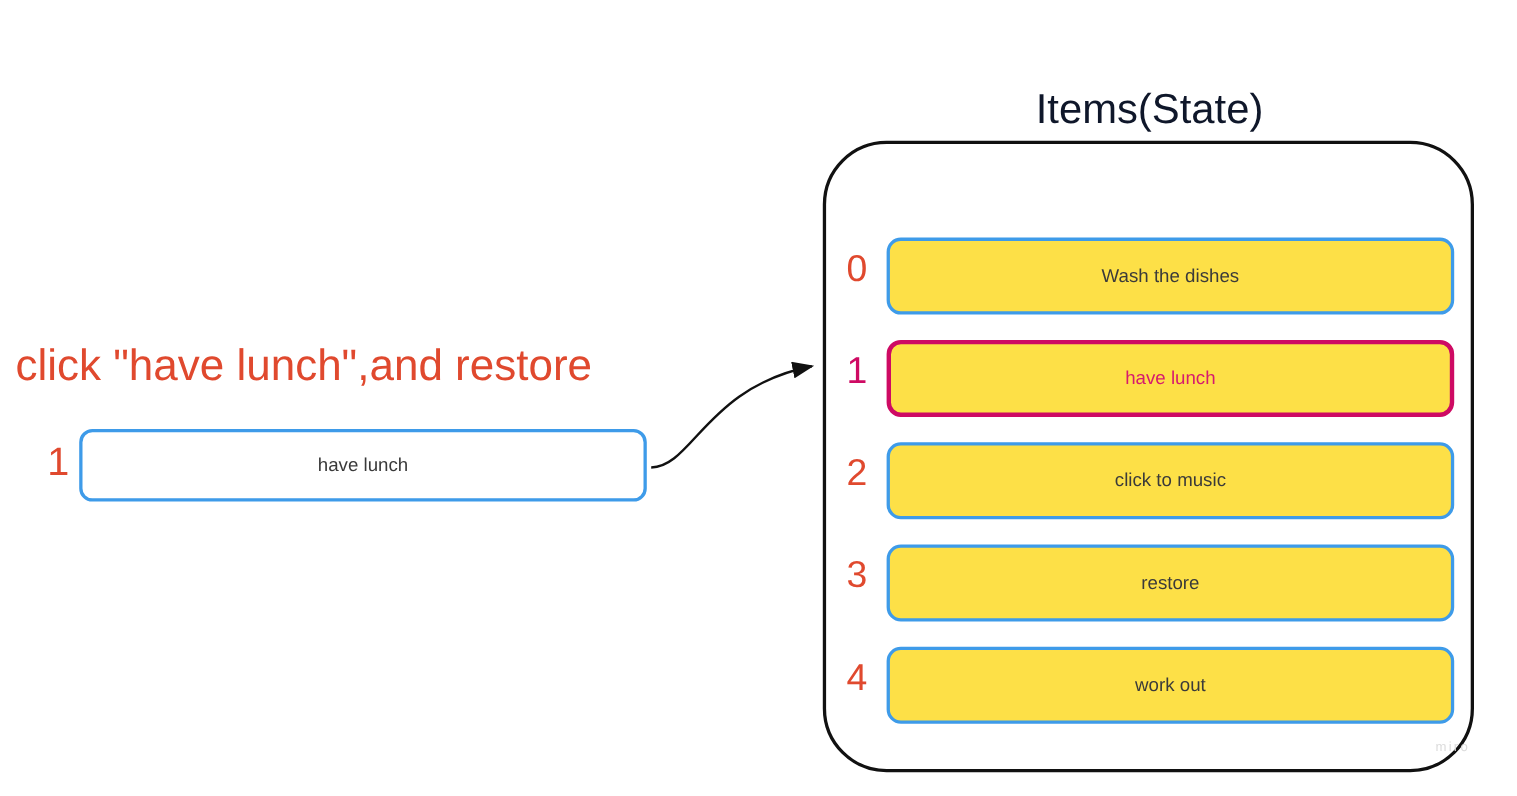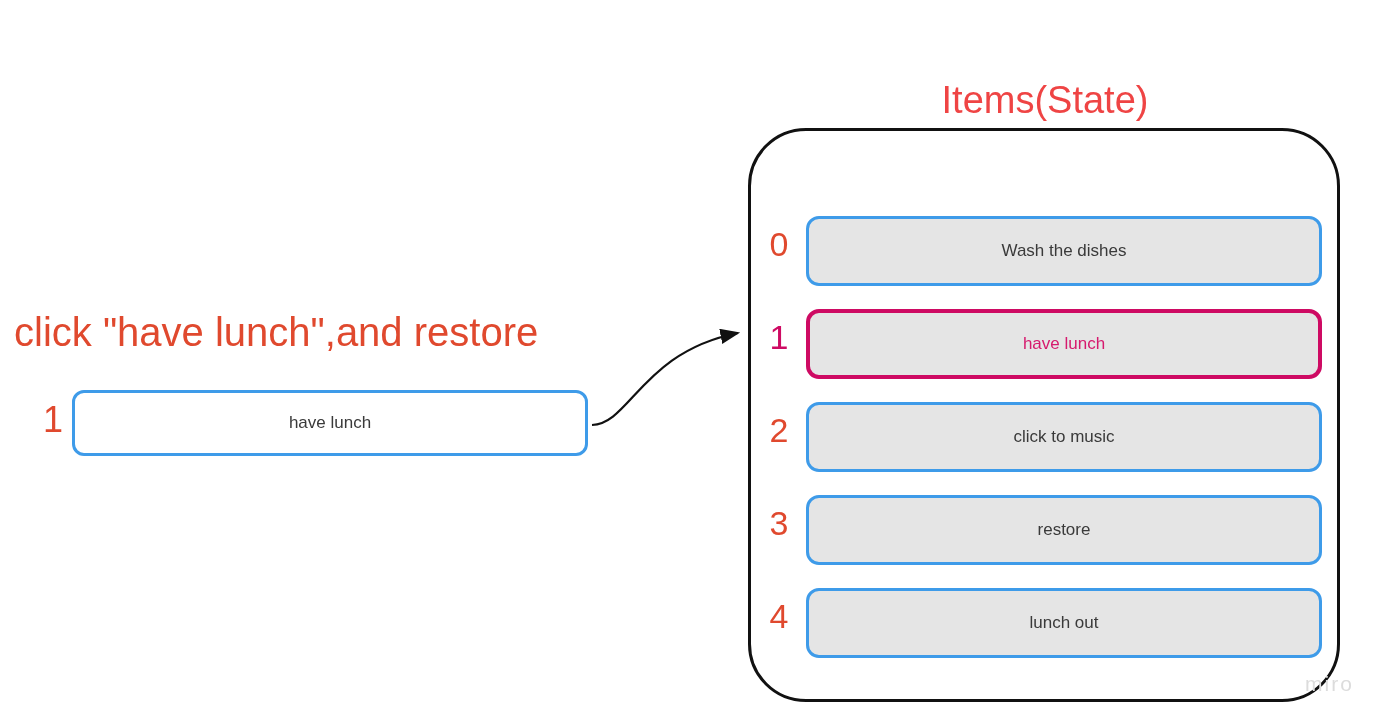--- a/index.html
+++ b/index.html
@@ -79,21 +79,21 @@
 
   
   #panel-title {
     position: absolute;
     left: 745px;
     top: 76px;
     width: 600px;
     text-align: center;
     font-size: 38px;
     line-height: 48px;
-    color: #ef4444;
+    color: #0f172a;
   }
 
   #state-container {
     position: absolute;
     left: 748px;
     top: 128px;
     width: 592px;
     height: 574px;
     border: 3.5px solid #111111;
     border-radius: 58px;
@@ -126,21 +126,21 @@
   }
   .item-box {
     position: absolute;
     left: 44px;
     top: 8px;
     width: 516px;
     height: 70px;
     border: 3px solid #3E9BE9;
     border-radius: 13px;
     box-sizing: border-box;
-    background: #e5e5e5;
+    background: #fde047;
     display: flex;
     align-items: center;
     justify-content: center;
   }
   .item-row.selected .item-box {
     border-color: #CE0A63;
     border-width: 4px;
   }
   .item-label {
     font-size: 17px;
@@ -148,21 +148,21 @@
   }
   .item-row.selected .item-label {
     color: #D61A6E;
   }
 
   
   #watermark {
     position: absolute;
     left: 1305px;
     top: 672px;
-    font-size: 21px;
+    font-size: 12px;
     letter-spacing: 2px;
     color: #dcdcdc;
   }
 </style>
 </head>
 <body>
 
 <div id="canvas">
 
   <div id="headline">click "have lunch",and restore</div>
@@ -213,21 +213,21 @@
     <div class="item-row">
       <div class="item-index">3</div>
       <div class="item-box">
         <span class="item-label">restore</span>
       </div>
     </div>
 
     <div class="item-row">
       <div class="item-index">4</div>
       <div class="item-box">
-        <span class="item-label">lunch out</span>
+        <span class="item-label">work out</span>
       </div>
     </div>
 
   </div>
 
   <div id="watermark">miro</div>
 
 </div>
 
 </body></html>

